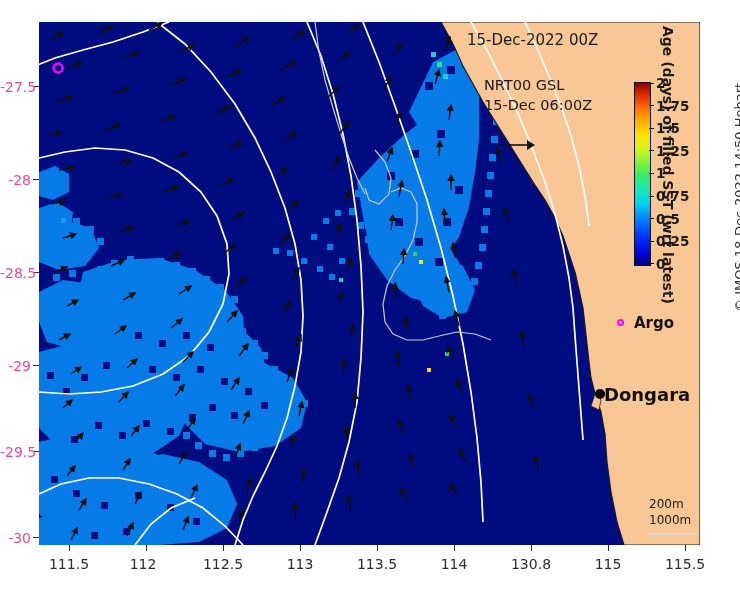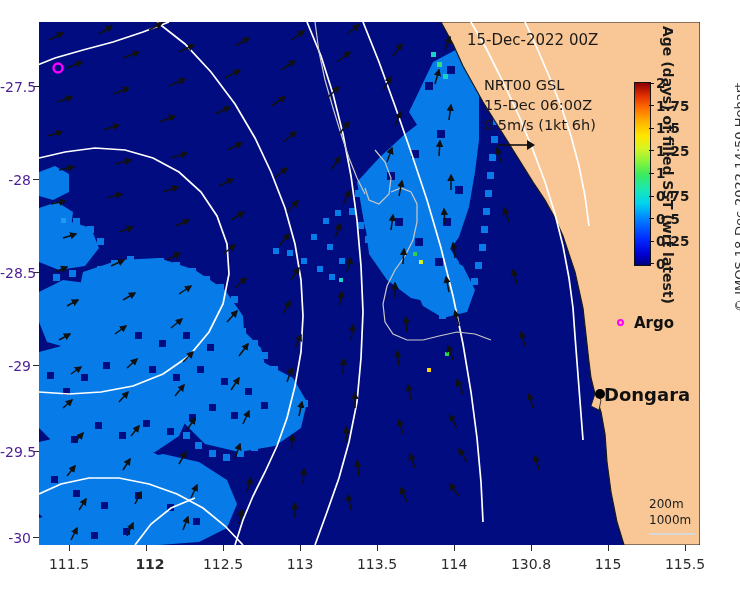--- a/index.html
+++ b/index.html
@@ -25,21 +25,21 @@
   .tick{position:absolute;background:#2b2b2b;}
   .xtick{width:1px;height:6px;top:545px;}
   .ytick{height:1px;width:6px;left:33px;}
   .xlab{
     position:absolute;top:556px;
     font-size:14px;color:#2b2b2b;
     text-align:center;width:70px;
   }
   .ylab{
     position:absolute;left:0;width:31px;
-    font-size:14px;color:#4c1d95;
+    font-size:14px;color:#ec4899;
     text-align:right;
   }
 
   
   .maptext{
     position:absolute;
     font-size:14.5px;color:#1a1a1a;
     white-space:nowrap;
     letter-spacing:0px;
   }
@@ -478,41 +478,40 @@
         </g>
 
         <circle cx="19" cy="46" r="4.5" fill="none" stroke="#ff00ff" stroke-width="2.4"></circle>
       </g>
     </svg>
 
     <div class="maptext datestamp" style="left:428px;top:9px;">15-Dec-2022 00Z</div>
 
     <div class="maptext" style="left:445px;top:55px;">NRT00 GSL</div>
     <div class="maptext" style="left:445px;top:75px;">15-Dec 06:00Z</div>
-    <div class="maptext" style="left:445px;top:95px;">0.5m/s (1kt 6h)</div>
 
     <svg class="refarrow" width="40" height="16" style="left:457px;top:115px;">
       <line x1="1" y1="8" x2="31" y2="8" stroke="#111" stroke-width="1.6"></line>
       <path d="M31,3 L39,8 L31,13 z" fill="#111"></path>
     </svg>
   </div>
 
   <div>
     <div class="tick xtick" style="left:69px;"></div>
     <div class="tick xtick" style="left:146px;"></div>
     <div class="tick xtick" style="left:223px;"></div>
     <div class="tick xtick" style="left:300px;"></div>
     <div class="tick xtick" style="left:377px;"></div>
     <div class="tick xtick" style="left:454px;"></div>
     <div class="tick xtick" style="left:531px;"></div>
     <div class="tick xtick" style="left:608px;"></div>
     <div class="tick xtick" style="left:685px;"></div>
 
     <div class="xlab" style="left:34px;">111.5</div>
-    <div class="xlab" style="left:115px;font-weight:bold;">112</div>
+    <div class="xlab" style="left:108px;">112</div>
     <div class="xlab" style="left:188px;">112.5</div>
     <div class="xlab" style="left:265px;">113</div>
     <div class="xlab" style="left:342px;">113.5</div>
     <div class="xlab" style="left:419px;">114</div>
     <div class="xlab" style="left:496px;">130.8</div>
     <div class="xlab" style="left:573px;">115</div>
     <div class="xlab" style="left:650px;text-align:center;">115.5</div>
   </div>
 
   <div>

